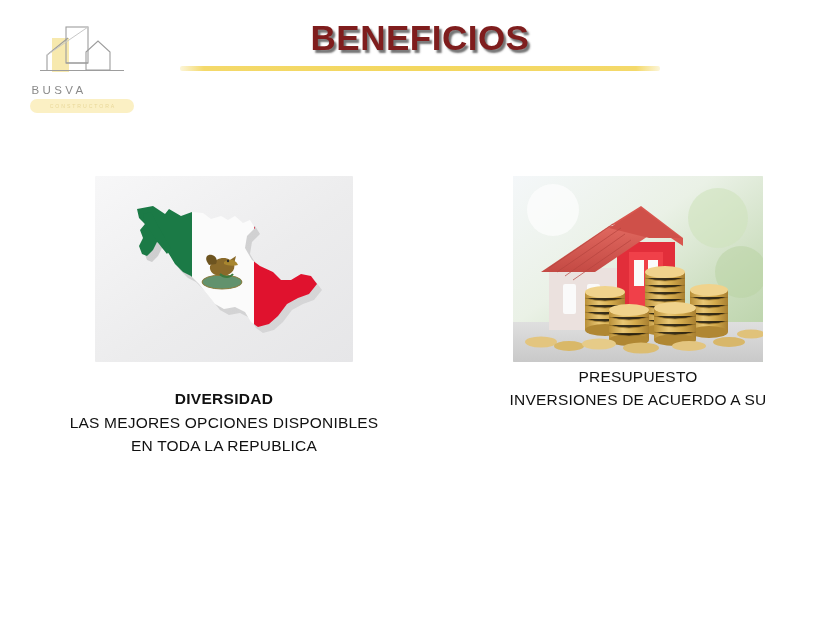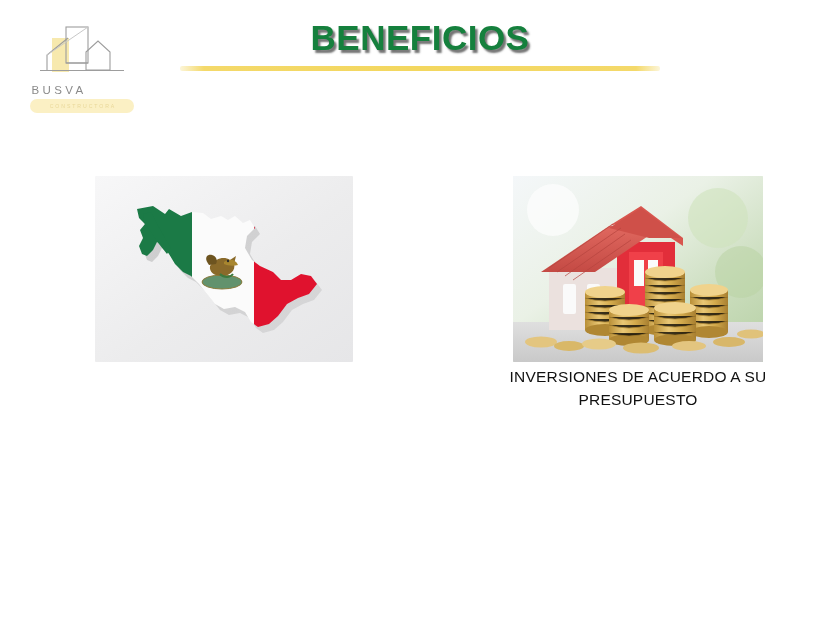--- a/index.html
+++ b/index.html
@@ -65,21 +65,21 @@
   
   #title {
     position: absolute;
     left: 180px;
     top: 18px;
     width: 480px;
     text-align: center;
     font-size: 35px;
     font-weight: bold;
     letter-spacing: 0.5px;
-    color: #15803d;
+    color: #7f1d1d;
     text-shadow: 2.5px 2.5px 2px rgba(90,90,90,0.85);
   }
   #title-rule {
     position: absolute;
     left: 180px;
     top: 66px;
     width: 480px;
     height: 5px;
     background: linear-gradient(to right,
         rgba(243,216,103,0.25) 0%,
@@ -197,20 +197,25 @@
         <ellipse cx="0" cy="14" rx="20" ry="7" fill="none" stroke="#8a7a3a" stroke-width="1"></ellipse>
         <path d="M-12,-2 C-6,-10 2,-12 8,-8 L14,-12 L12,-4 C14,2 8,8 0,8 C-8,8 -13,4 -12,-2 Z" fill="#8a6a2a"></path>
         <path d="M-13,-3 C-18,-9 -16,-14 -10,-13 C-6,-12 -4,-8 -6,-4 Z" fill="#6d5420"></path>
         <path d="M2,-6 C8,-10 14,-8 16,-3 C12,-2 6,-2 2,-4 Z" fill="#a8862f"></path>
         <path d="M-2,6 C2,10 8,10 11,6" stroke="#3d7a3f" stroke-width="2" fill="none"></path>
         <circle cx="6" cy="-7" r="1.2" fill="#2b2b2b"></circle>
       </g>
     </svg>
   </div>
 
+  <div class="caption-title">DIVERSIDAD</div>
+  <div class="caption-body">
+    <div>LAS MEJORES OPCIONES DISPONIBLES</div>
+    <div>EN TODA LA REPUBLICA</div>
+  </div>
 </div>
 
 <div class="card" id="card-right">
 
   <div class="photo" id="photo-house">
     <div class="bg"></div>
     <svg width="250" height="186" viewBox="0 0 250 186" xmlns="http://www.w3.org/2000/svg" style="position:absolute;inset:0;">
       <defs>
         <linearGradient id="bokeh" x1="0" y1="0" x2="1" y2="1">
           <stop offset="0%" stop-color="#f4f7f9"></stop>
@@ -339,16 +344,16 @@
           <ellipse cx="128" cy="172" rx="18" ry="5.5" fill="#dcbd72"></ellipse>
           <ellipse cx="176" cy="170" rx="17" ry="5" fill="#e3c57f"></ellipse>
           <ellipse cx="216" cy="166" rx="16" ry="5" fill="#d8b76a"></ellipse>
           <ellipse cx="238" cy="158" rx="14" ry="4.5" fill="#e0c27a"></ellipse>
         </g>
       </g>
     </svg>
   </div>
 
   <div class="caption-body">
+    <div>PRESUPUESTO</div>
     <div>INVERSIONES DE ACUERDO A SU</div>
-    <div>PRESUPUESTO</div>
   </div>
 </div>
 
 </body></html>

